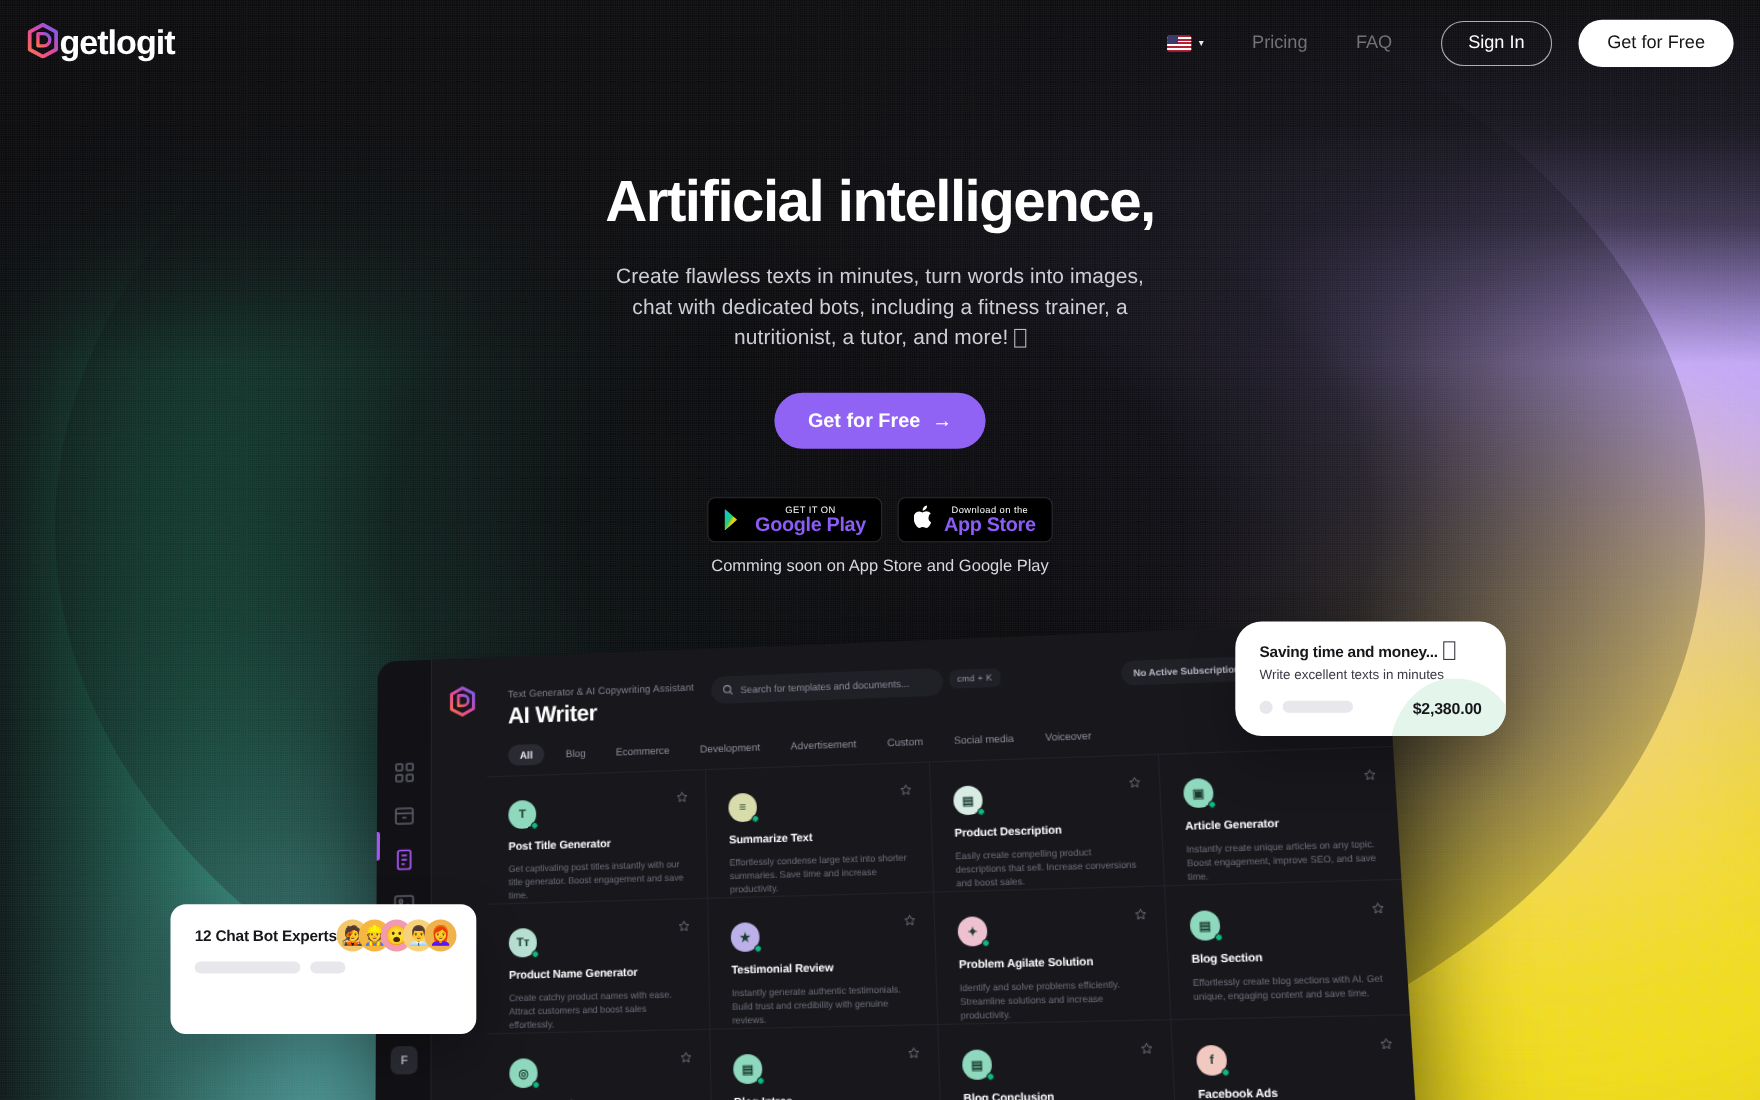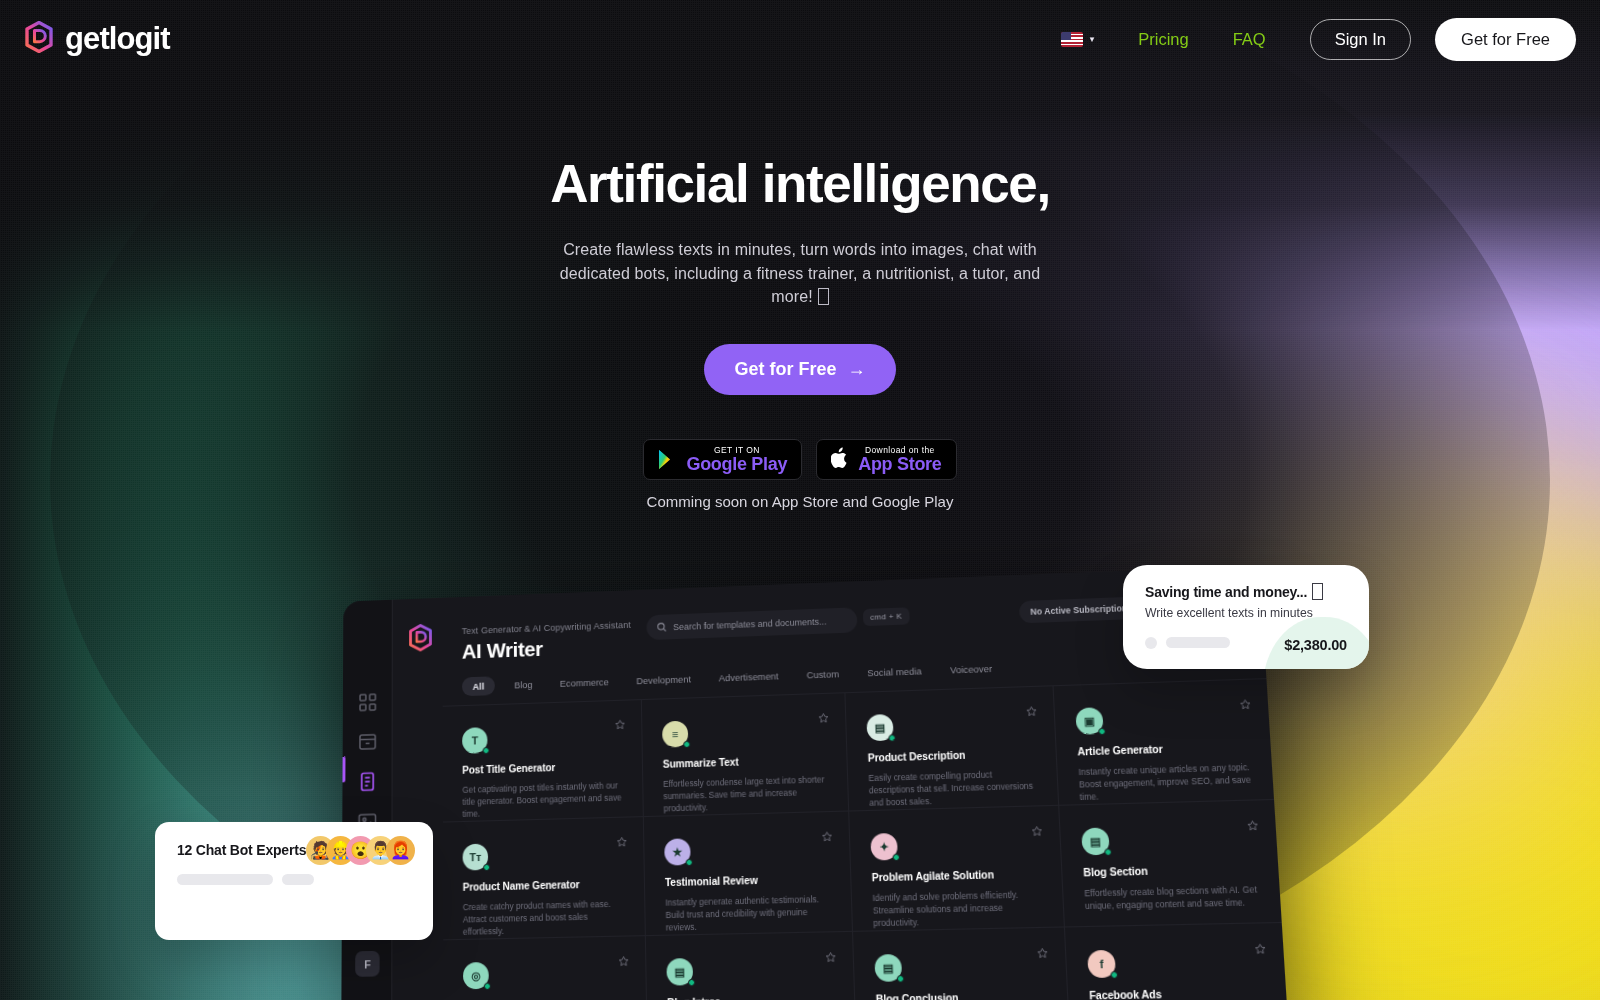--- a/index.html
+++ b/index.html
@@ -29,40 +29,40 @@
       rgba(11,11,14,.86) 42%, rgba(12,12,15,.52) 58%, rgba(12,12,15,.18) 74%, rgba(12,12,15,0) 88%); }
   .vig-left { position:absolute; left:0; top:0; width:430px; height:100%;
     background:linear-gradient(90deg, rgba(10,10,13,.92) 0%, rgba(10,10,13,.45) 45%, rgba(10,10,13,0) 100%); }
   .noise { position:absolute; inset:0; opacity:.035; pointer-events:none;
     background-image:repeating-linear-gradient(0deg,#fff 0 1px,transparent 1px 2px),
                      repeating-linear-gradient(90deg,#fff 0 1px,transparent 1px 2px); }
 
   
   header { position:absolute; left:0; top:0; width:100%; height:78px; z-index:40;
     display:flex; align-items:center; padding:0 24px; }
-  .logo { display:flex; align-items:center; gap:11px; cursor:pointer; }
+  .logo { display:flex; align-items:center; cursor:pointer; }
   .logo-text { color:#fff; font-size:31px; font-weight:700; letter-spacing:-.9px; }
   .nav-right { margin-left:auto; display:flex; align-items:center; gap:0; }
   .lang { display:flex; align-items:center; gap:7px; padding:0 22px; cursor:pointer; }
   .flag { width:22px; height:15px; border-radius:2px; overflow:hidden; position:relative;
     background:linear-gradient(#b22234 0 11%,#fff 11% 22%,#b22234 22% 33%,#fff 33% 44%,
       #b22234 44% 55%,#fff 55% 66%,#b22234 66% 77%,#fff 77% 88%,#b22234 88% 100%); display:block; }
   .flag::after { content:""; position:absolute; left:0; top:0; width:10px; height:8px; background:#3c3b6e; }
   .caret { color:#e9e6f2; font-size:9px; line-height:1; }
-  .navlink { color:#84cc16; font-size:16.5px; padding:0 22px; text-decoration:none; cursor:pointer; }
+  .navlink { color:#737373; font-size:16.5px; padding:0 22px; text-decoration:none; cursor:pointer; }
   .btn-signin { color:#fff; font-size:16.5px; border:1px solid rgba(255,255,255,.65);
     border-radius:24px; padding:10px 24px; margin-left:22px; cursor:pointer; background:transparent; }
   .btn-getfree-top { color:#17171b; font-size:16.5px; font-weight:500; background:#fff;
     border:none; border-radius:24px; padding:12px 26px; margin-left:24px; cursor:pointer; }
 
   
   .hero { position:absolute; left:0; top:0; width:100%; z-index:30; text-align:center; padding-top:155px; }
   .hero h1 { color:#fff; font-size:53px; line-height:1.08; font-weight:700; letter-spacing:-1.4px; }
   .hero h1 .l2 { display:block; }
-  .hero p { margin:26px auto 0; width:500px; color:#cfcdd6; font-size:16px; line-height:1.46; letter-spacing:.1px; }
+  .hero p { margin:26px auto 0; width:500px; color:#cfcdd6; font-size:19px; line-height:1.46; letter-spacing:.1px; }
   .tofu { display:inline-block; width:11px; height:17px; border:1.4px solid #bdbbc6;
     vertical-align:-3px; margin-left:5px; }
   .tofu.dark { border-color:#3a3a44; }
   .btn-cta { margin-top:36px; display:inline-flex; align-items:center; gap:11px;
     background:#9163f5; color:#fff; font-size:18px; font-weight:600; border:none;
     border-radius:27px; padding:15px 30px; cursor:pointer; font-family:inherit; }
   .stores { margin-top:44px; display:flex; justify-content:center; gap:14px; }
   .store { background:#000; border:1px solid #2b2b30; border-radius:7px; height:41px;
     display:flex; align-items:center; gap:9px; padding:0 14px; cursor:pointer; }
   .store .sm { color:#fff; font-size:8.5px; line-height:1.1; letter-spacing:.4px; display:block; }

